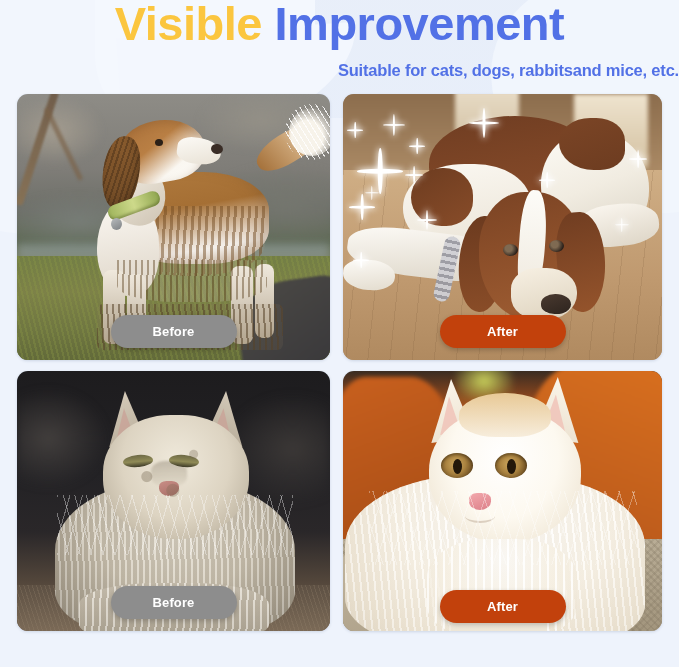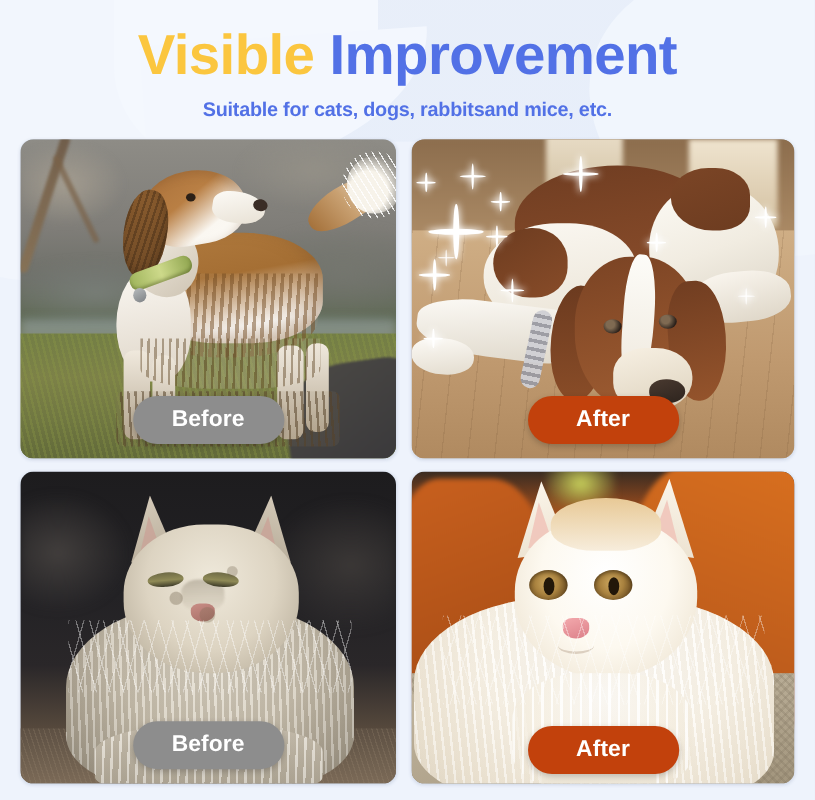--- a/index.html
+++ b/index.html
@@ -71,40 +71,40 @@
     width: 679px;
     height: 560px;
     background: #eef3fc;
   }
 
   
   .header {
     position: relative;
     z-index: 3;
     width: 679px;
-    padding-top: 22px;
     text-align: center;
   }
   .headline {
     font-size: 47px;
     font-weight: 700;
     letter-spacing: -0.5px;
     line-height: 1.02;
     white-space: nowrap;
   }
   .hl-accent { color: #fbc63f; }
   .hl-main   { color: #5271e6; }
 
   .subhead {
     margin-top: 13px;
     font-size: 16.5px;
     font-weight: 700;
     color: #5271e6;
     letter-spacing: -0.2px;
     white-space: nowrap;
+    text-align: right;
   }
 
   
   .grid {
     position: relative;
     z-index: 3;
     width: 679px;
     padding: 14px 17px 5px 17px;
     display: grid;
     grid-template-columns: 313px 319px;
@@ -637,21 +637,21 @@
   }
 
   
   .badge {
     position: absolute;
     bottom: 12px;
     left: 50%;
     transform: translateX(-50%);
     padding: 9px 30px;
     border-radius: 999px;
-    font-size: 19px;
+    font-size: 13px;
     font-weight: 700;
     color: #ffffff;
     letter-spacing: 0.1px;
     white-space: nowrap;
     text-align: center;
     min-width: 126px;
     box-shadow: 0 2px 5px rgba(0,0,0,.22);
   }
   .badge-before { background: #8d8d8d; }
   .badge-after  { background: #c2410c; }

